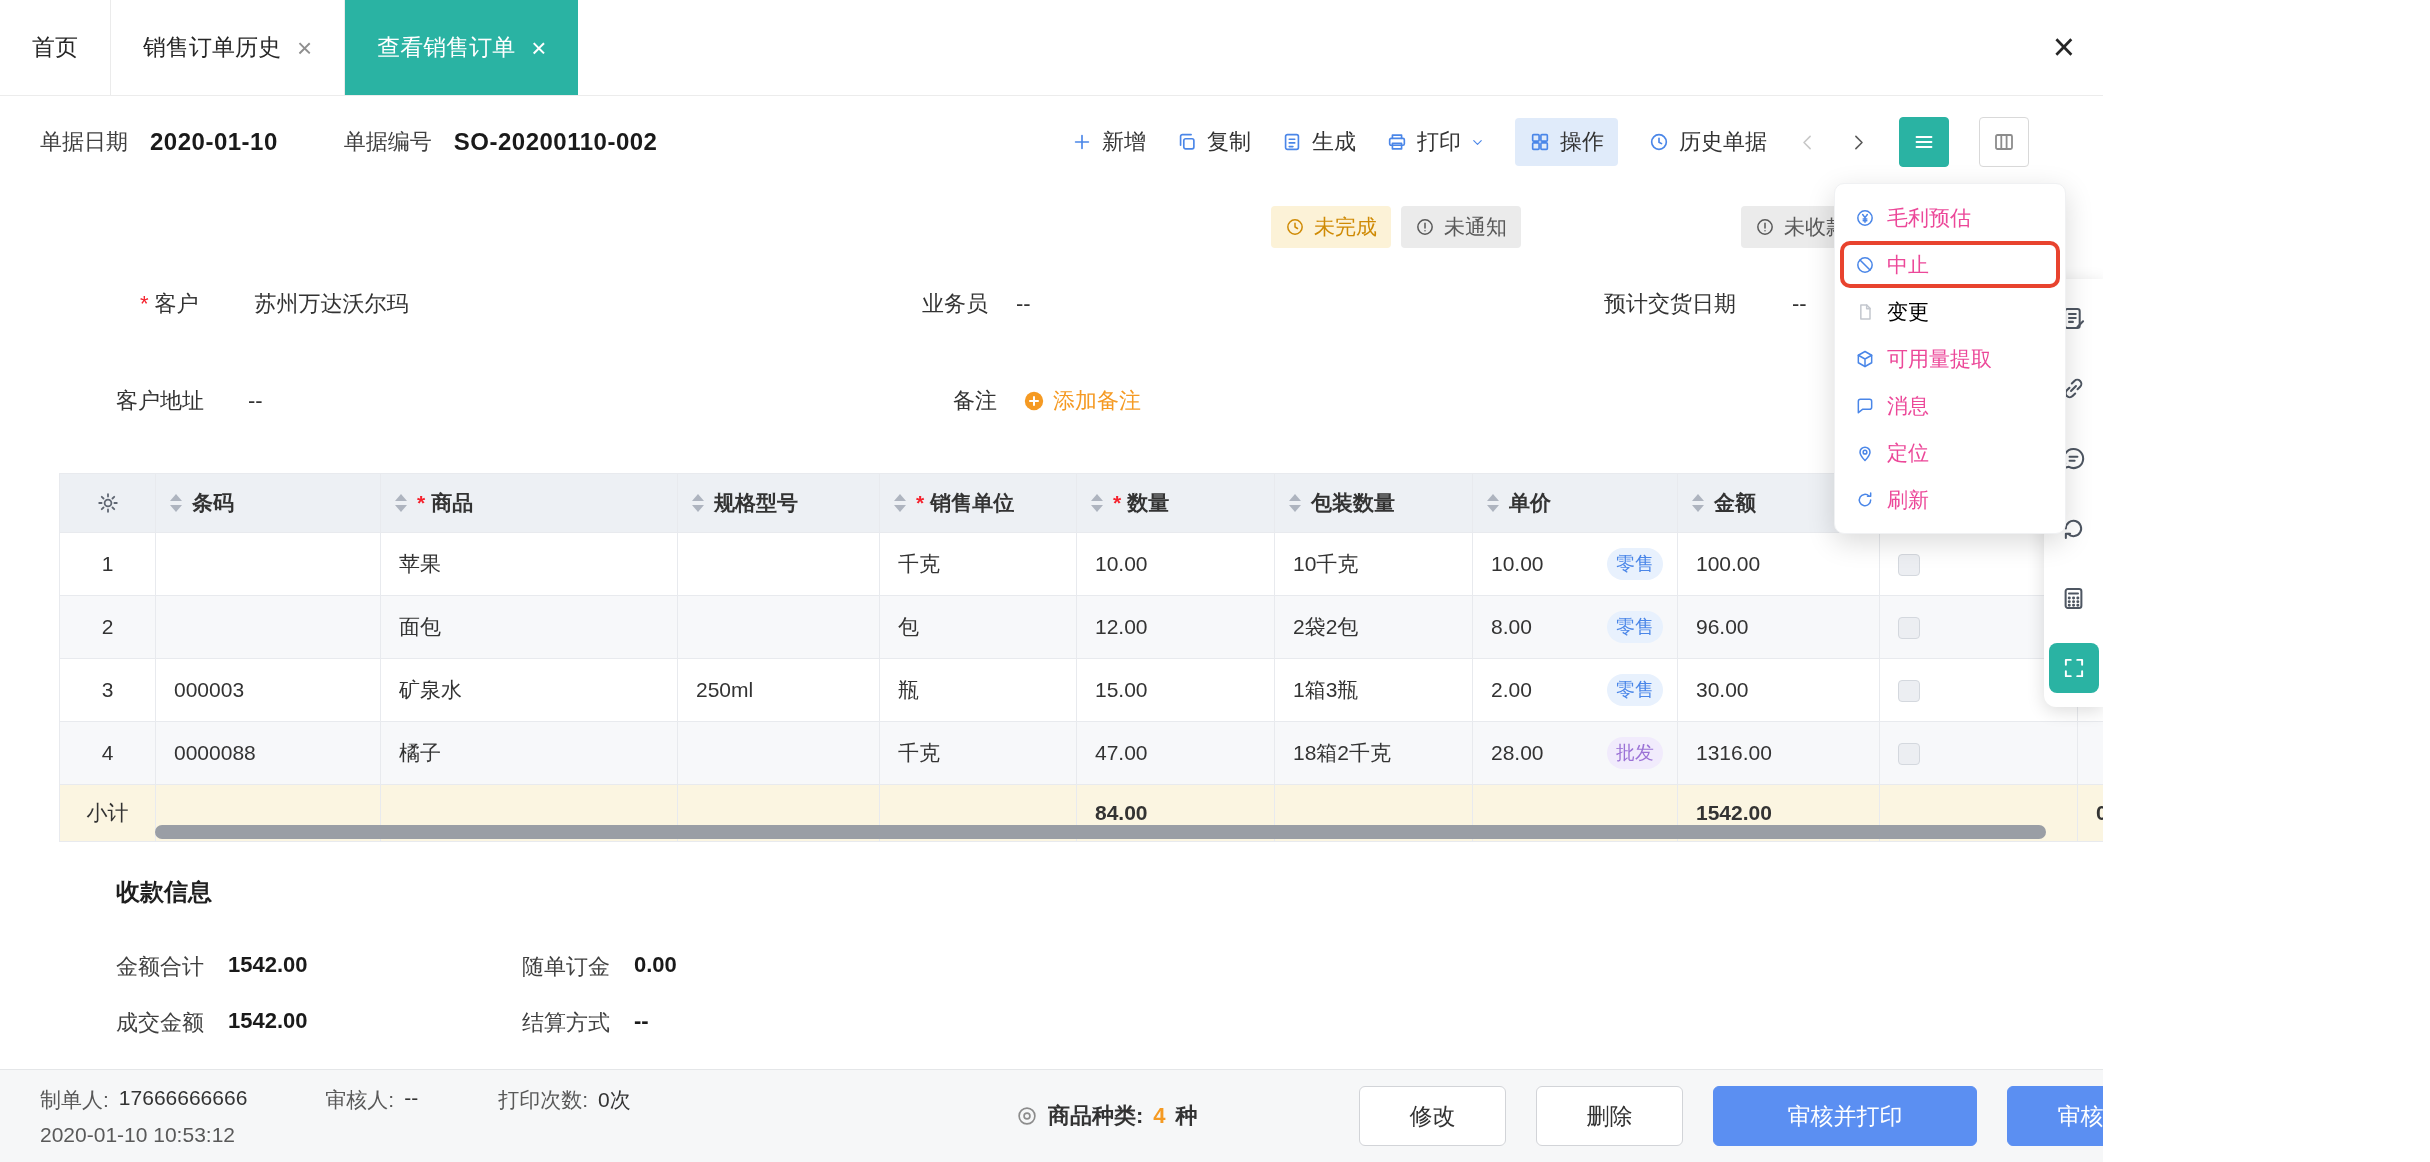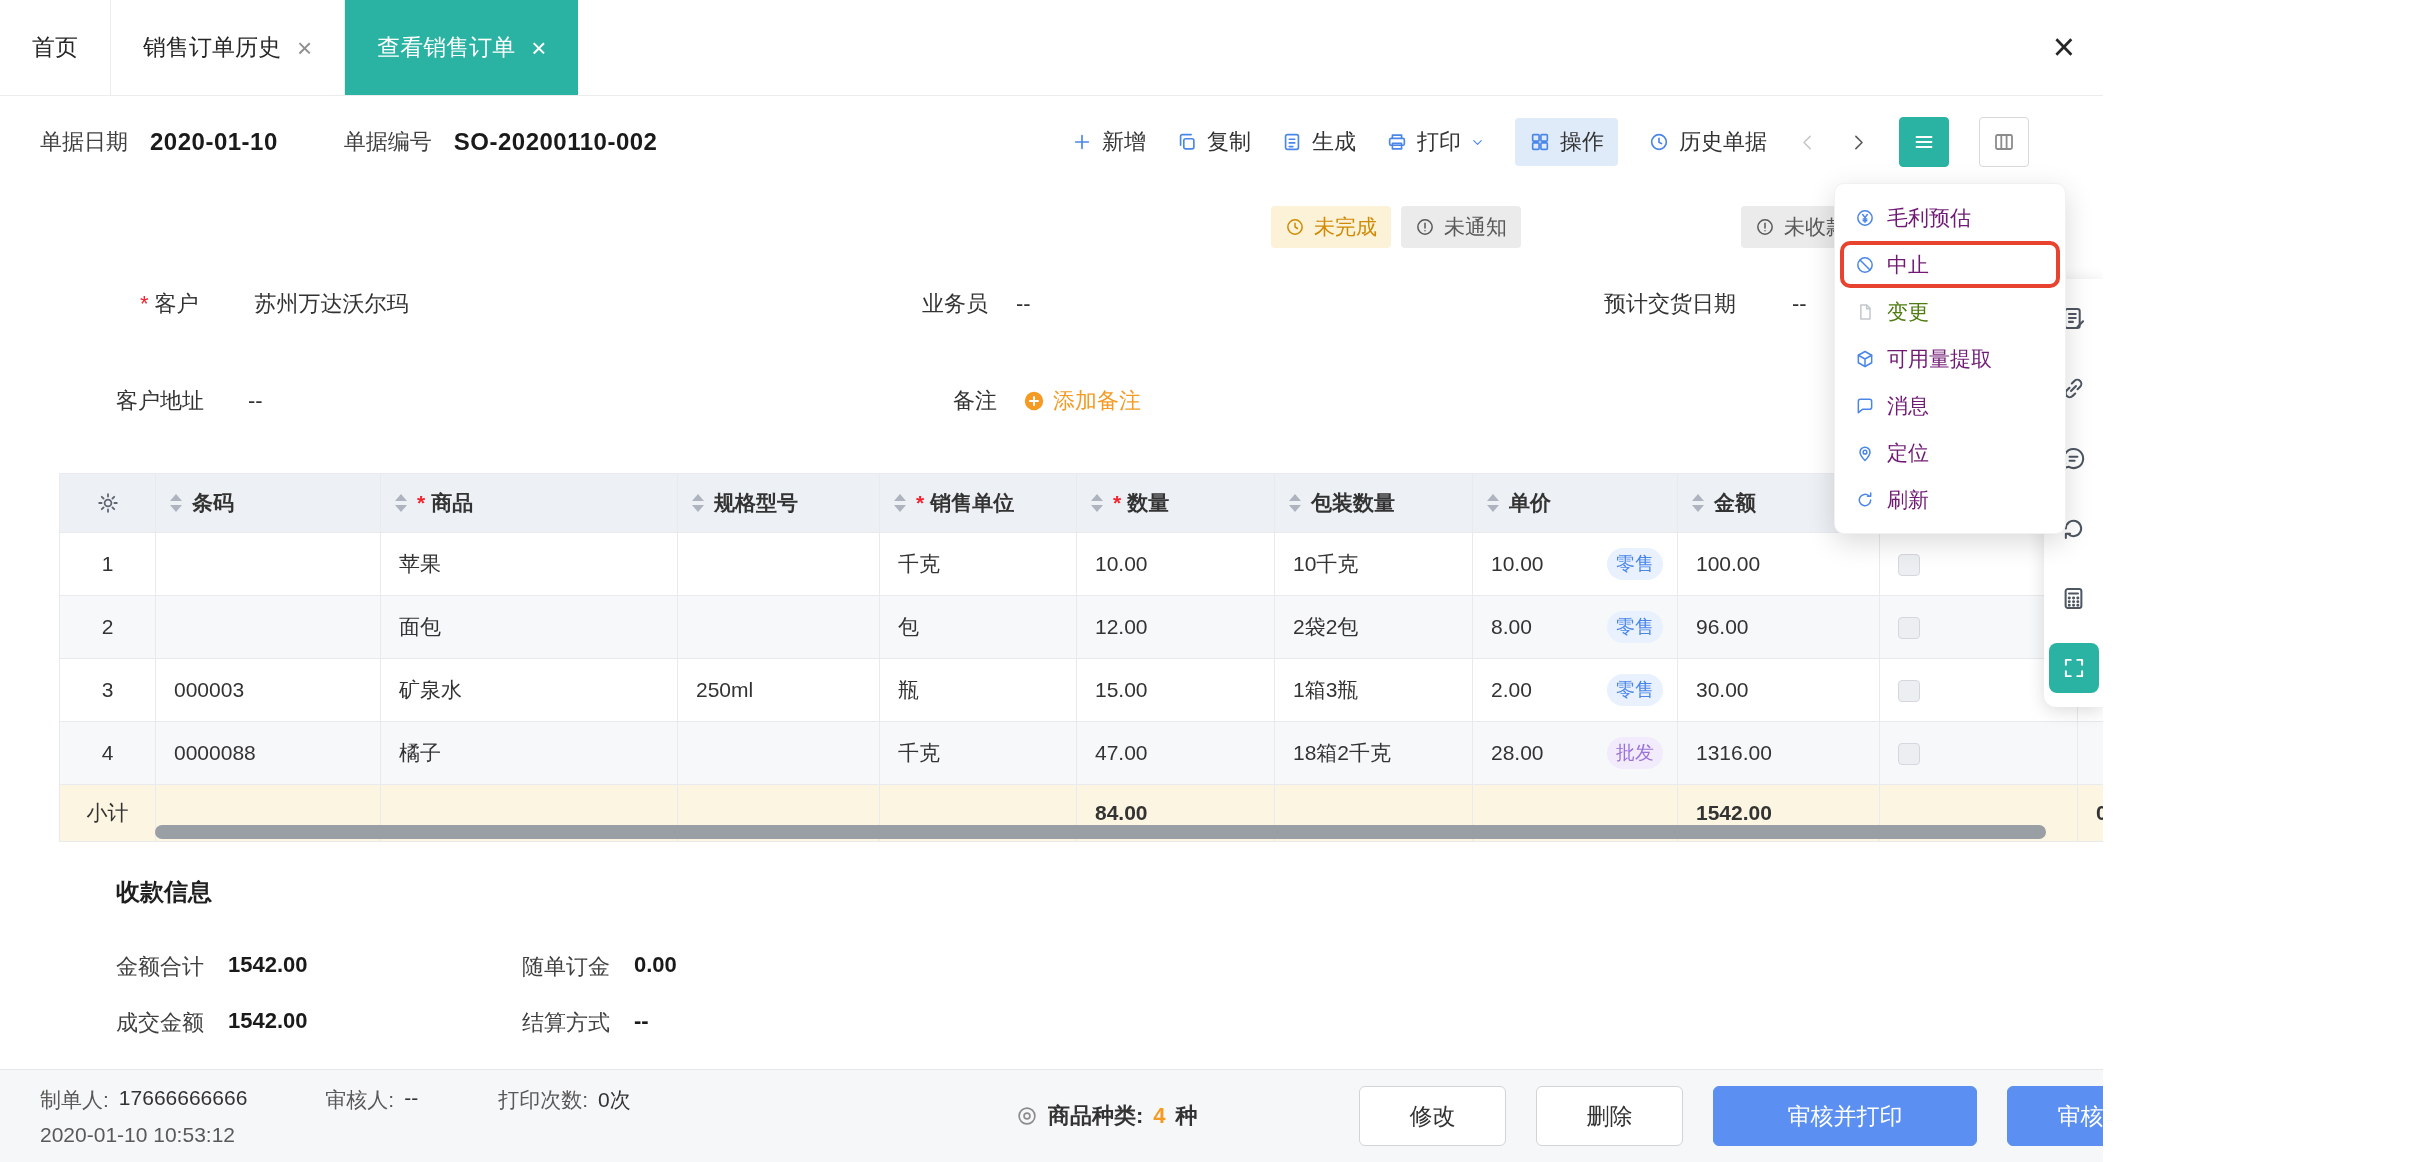--- a/index.html
+++ b/index.html
@@ -102,23 +102,23 @@
   .f-center{position:absolute;left:1016px;top:0;height:100%;display:flex;align-items:center;gap:10px;font-size:22px;color:#333;font-weight:600}
   .f-center .icon{font-size:22px;color:#8c8c8c}
   .cat-count{color:#f59a23;font-weight:700}
   .f-buttons{margin-left:auto;display:flex;align-items:center;gap:30px}
   .fbtn{height:60px;border-radius:6px;font-size:23px;font-family:inherit;cursor:pointer;display:inline-flex;align-items:center;justify-content:center}
   .fbtn.default{background:#fff;border:1px solid #d2d4d8;color:#333}
   .fbtn.primary{background:#5b8ff2;border:1px solid #5b8ff2;color:#fff}
 
   
   .menu{position:absolute;left:1834px;top:183px;width:232px;background:#fff;border:1px solid #f0f1f3;border-radius:10px;box-shadow:0 8px 28px rgba(0,0,0,.15);padding:10px 0;z-index:60}
-  .menu-item{height:47px;display:flex;align-items:center;gap:12px;padding:0 20px;font-size:21px;color:#701a75;cursor:pointer;white-space:nowrap}
+  .menu-item{height:47px;display:flex;align-items:center;gap:12px;padding:0 20px;font-size:21px;color:#ec4899;cursor:pointer;white-space:nowrap}
   .menu-item .icon{font-size:20px;color:#4a86e8}
-  .menu-item.disabled{color:#4d7c0f}
+  .menu-item.disabled{color:#000000}
   .menu-item.disabled .icon{color:#c3c7ce}
   .menu-item.highlighted{border:4px solid #e8432e;border-radius:10px;margin:0 5px;padding:0 11px}
 
   
   .side{position:absolute;right:0;top:279px;width:59px;background:#fff;border-radius:12px 0 0 12px;box-shadow:0 4px 18px rgba(0,0,0,.14);padding:4px 0;z-index:40}
   .side-item{height:70px;display:flex;align-items:center;justify-content:center;color:#4e5662;cursor:pointer}
   .side-item .icon{font-size:27px}
   .expand-btn{width:50px;height:50px;border-radius:8px;background:#2ab3a3;color:#fff;display:flex;align-items:center;justify-content:center;cursor:pointer}
   .expand-btn svg{width:26px;height:26px}
 </style>

